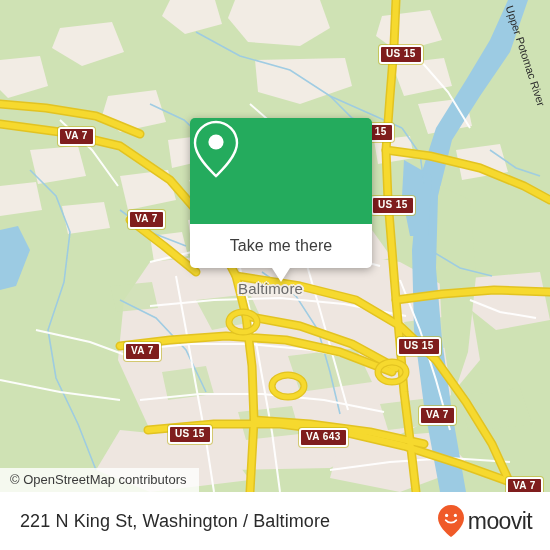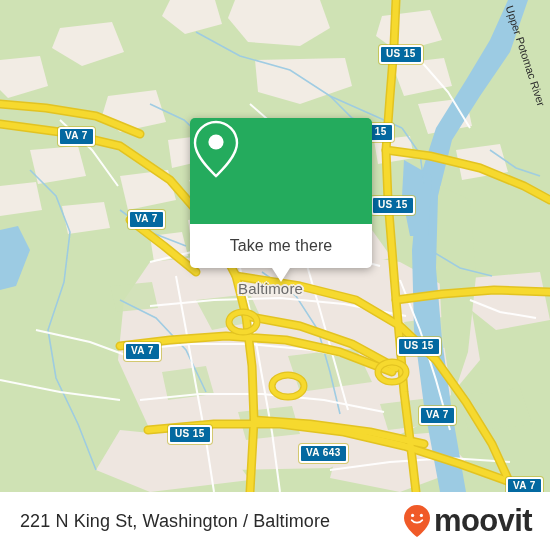--- a/index.html
+++ b/index.html
@@ -10,21 +10,21 @@
   }
   #app{position:relative;width:550px;height:550px;overflow:hidden;background:#fff;}
 
   
   #map{position:absolute;left:0;top:0;width:550px;height:492px;overflow:hidden;
        background:#cfe2b4;}
   #map svg{position:absolute;left:0;top:0;}
 
   
   .shield{
-    position:absolute;background:#0369a1;border:2px solid #ffffff;border-radius:3px;
+    position:absolute;background:#7f1d1d;border:2px solid #ffffff;border-radius:3px;
     color:#ffffff;font-size:10px;font-weight:bold;letter-spacing:.4px;
     padding:1px 5px 2px 5px;line-height:12px;white-space:nowrap;
     box-shadow:0 0 0 1px rgba(190,175,20,.55);
     text-shadow:0 0 1px rgba(120,110,10,.25);
   }
   
   .place-label{
     position:absolute;color:#6b6b6b;font-size:15px;letter-spacing:.2px;
     white-space:nowrap;
     text-shadow:
@@ -66,21 +66,21 @@
 
   
   #footer{
     position:absolute;left:0;top:492px;width:550px;height:58px;
     background:rgba(255,255,255,.90);
     display:flex;align-items:center;justify-content:space-between;
     padding:0 18px 0 20px;box-sizing:border-box;
   }
   #footer .addr{color:#2a2a2a;font-size:18px;letter-spacing:.1px;white-space:nowrap;}
   #footer .brand{display:flex;align-items:center;gap:2px;}
-  #footer .brand .wordmark{color:#2b2b2b;font-size:31px;font-weight:bold;letter-spacing:-0.6px;line-height:30px;}
+  #footer .brand .wordmark{color:#2b2b2b;font-size:23px;font-weight:normal;letter-spacing:-0.6px;line-height:30px;}
 </style>
 </head>
 <body>
 
 <div id="app">
 
   <div id="map">
     <svg width="550" height="492" viewBox="0 0 550 492">
       <defs>
         <clipPath id="clipmap">
@@ -223,35 +223,38 @@
     <div class="shield" style="left:379px;top:45px;">US 15</div>
     <div class="shield" style="left:350px;top:123px;">US 15</div>
     <div class="shield" style="left:371px;top:196px;">US 15</div>
     <div class="shield" style="left:397px;top:337px;">US 15</div>
     <div class="shield" style="left:168px;top:425px;">US 15</div>
     <div class="shield" style="left:58px;top:127px;">VA 7</div>
     <div class="shield" style="left:128px;top:210px;">VA 7</div>
     <div class="shield" style="left:124px;top:342px;">VA 7</div>
     <div class="shield" style="left:419px;top:406px;">VA 7</div>
     <div class="shield" style="left:506px;top:477px;">VA 7</div>
-    <div class="shield" style="left:299px;top:444px;">VA 643</div>
+    <div class="shield" style="left:299px;top:428px;">VA 643</div>
 
     <div id="popup">
       <div class="card-green">
         <svg width="52" height="62" viewBox="0 0 52 62">
           <path d="M26 4 C14.4 4 5 13.4 5 25 C5 38 20 52 26 58 C32 52 47 38 47 25 C47 13.4 37.6 4 26 4 Z" fill="none" stroke="#ffffff" stroke-width="2.4"></path>
           <circle cx="26" cy="24" r="7.6" fill="#ffffff"></circle>
         </svg>
       </div>
       <div class="card-white">
         <span>Take me there</span>
       </div>
       <div class="tail"></div>
     </div>
 
+    <div id="attribution">
+      <span>© OpenStreetMap contributors</span>
+    </div>
   </div>
 
   <div id="footer">
     <div class="addr">221 N King St, Washington / Baltimore</div>
     <div class="brand">
       <svg width="30" height="34" viewBox="0 0 30 34">
         <path d="M15 1 C7.8 1 2 6.8 2 14 C2 22 11 30 15 33 C19 30 28 22 28 14 C28 6.8 22.2 1 15 1 Z" fill="#f05a28"></path>
         <circle cx="10.6" cy="11.4" r="1.6" fill="#ffffff"></circle>
         <circle cx="19.4" cy="11.4" r="1.6" fill="#ffffff"></circle>
         <path d="M9.8 16.2 C12.2 19.4 17.8 19.4 20.2 16.2" fill="none" stroke="#ffffff" stroke-width="1.9" stroke-linecap="round"></path>

